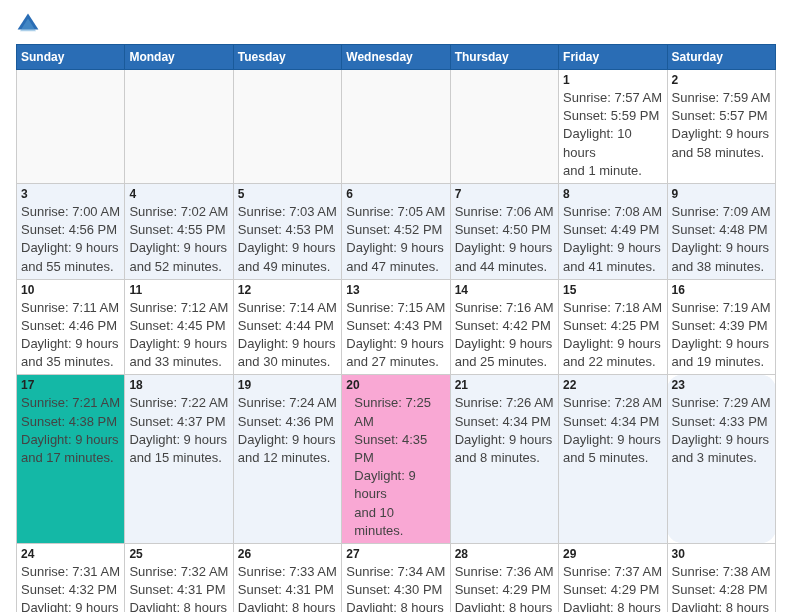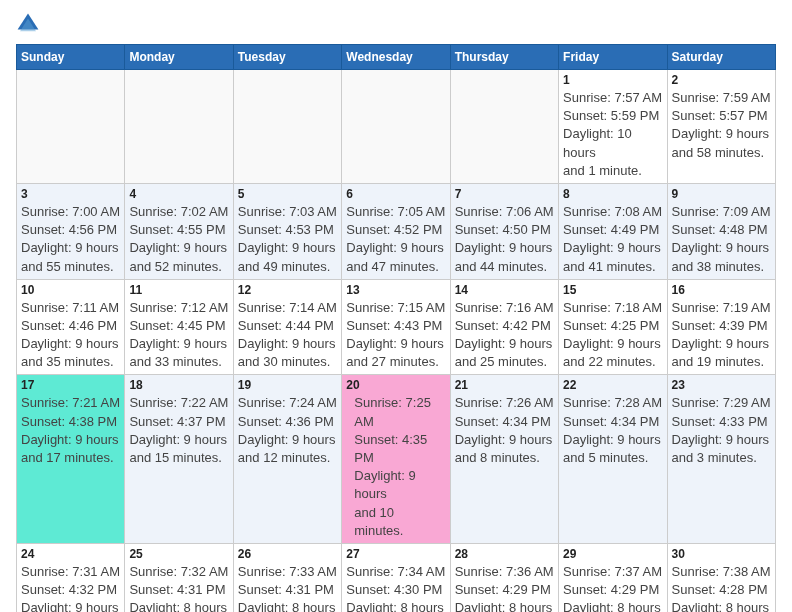--- a/index.html
+++ b/index.html
@@ -251,21 +251,21 @@
           </td>
           <td>
             <span class="day-number">16</span>
             <div class="day-info" style="white-space: pre-line;">Sunrise: 7:19 AM
 Sunset: 4:39 PM
 Daylight: 9 hours
 and 19 minutes.</div>
           </td>
         </tr>
         <tr style="background: rgb(238, 243, 250);">
-          <td style="background: #5eead4;">
+          <td style="background: #14b8a6;">
             <span class="day-number">17</span>
             <div class="day-info" style="white-space: pre-line;">Sunrise: 7:21 AM
 Sunset: 4:38 PM
 Daylight: 9 hours
 and 17 minutes.</div>
           </td>
           <td style="background: rgb(238, 243, 250);">
             <span class="day-number">18</span>
             <div class="day-info" style="white-space: pre-line;">Sunrise: 7:22 AM
 Sunset: 4:37 PM
@@ -293,21 +293,21 @@
 Daylight: 9 hours
 and 8 minutes.</div>
           </td>
           <td style="background: rgb(238, 243, 250);">
             <span class="day-number">22</span>
             <div class="day-info" style="white-space: pre-line;">Sunrise: 7:28 AM
 Sunset: 4:34 PM
 Daylight: 9 hours
 and 5 minutes.</div>
           </td>
-          <td style="background: rgb(238, 243, 250);">
+          <td style="background: rgb(238, 243, 250); border-radius: 15px;">
             <span class="day-number">23</span>
             <div class="day-info" style="white-space: pre-line;">Sunrise: 7:29 AM
 Sunset: 4:33 PM
 Daylight: 9 hours
 and 3 minutes.</div>
           </td>
         </tr>
         <tr style="background: #0f172a;">
           <td>
             <span class="day-number">24</span>

